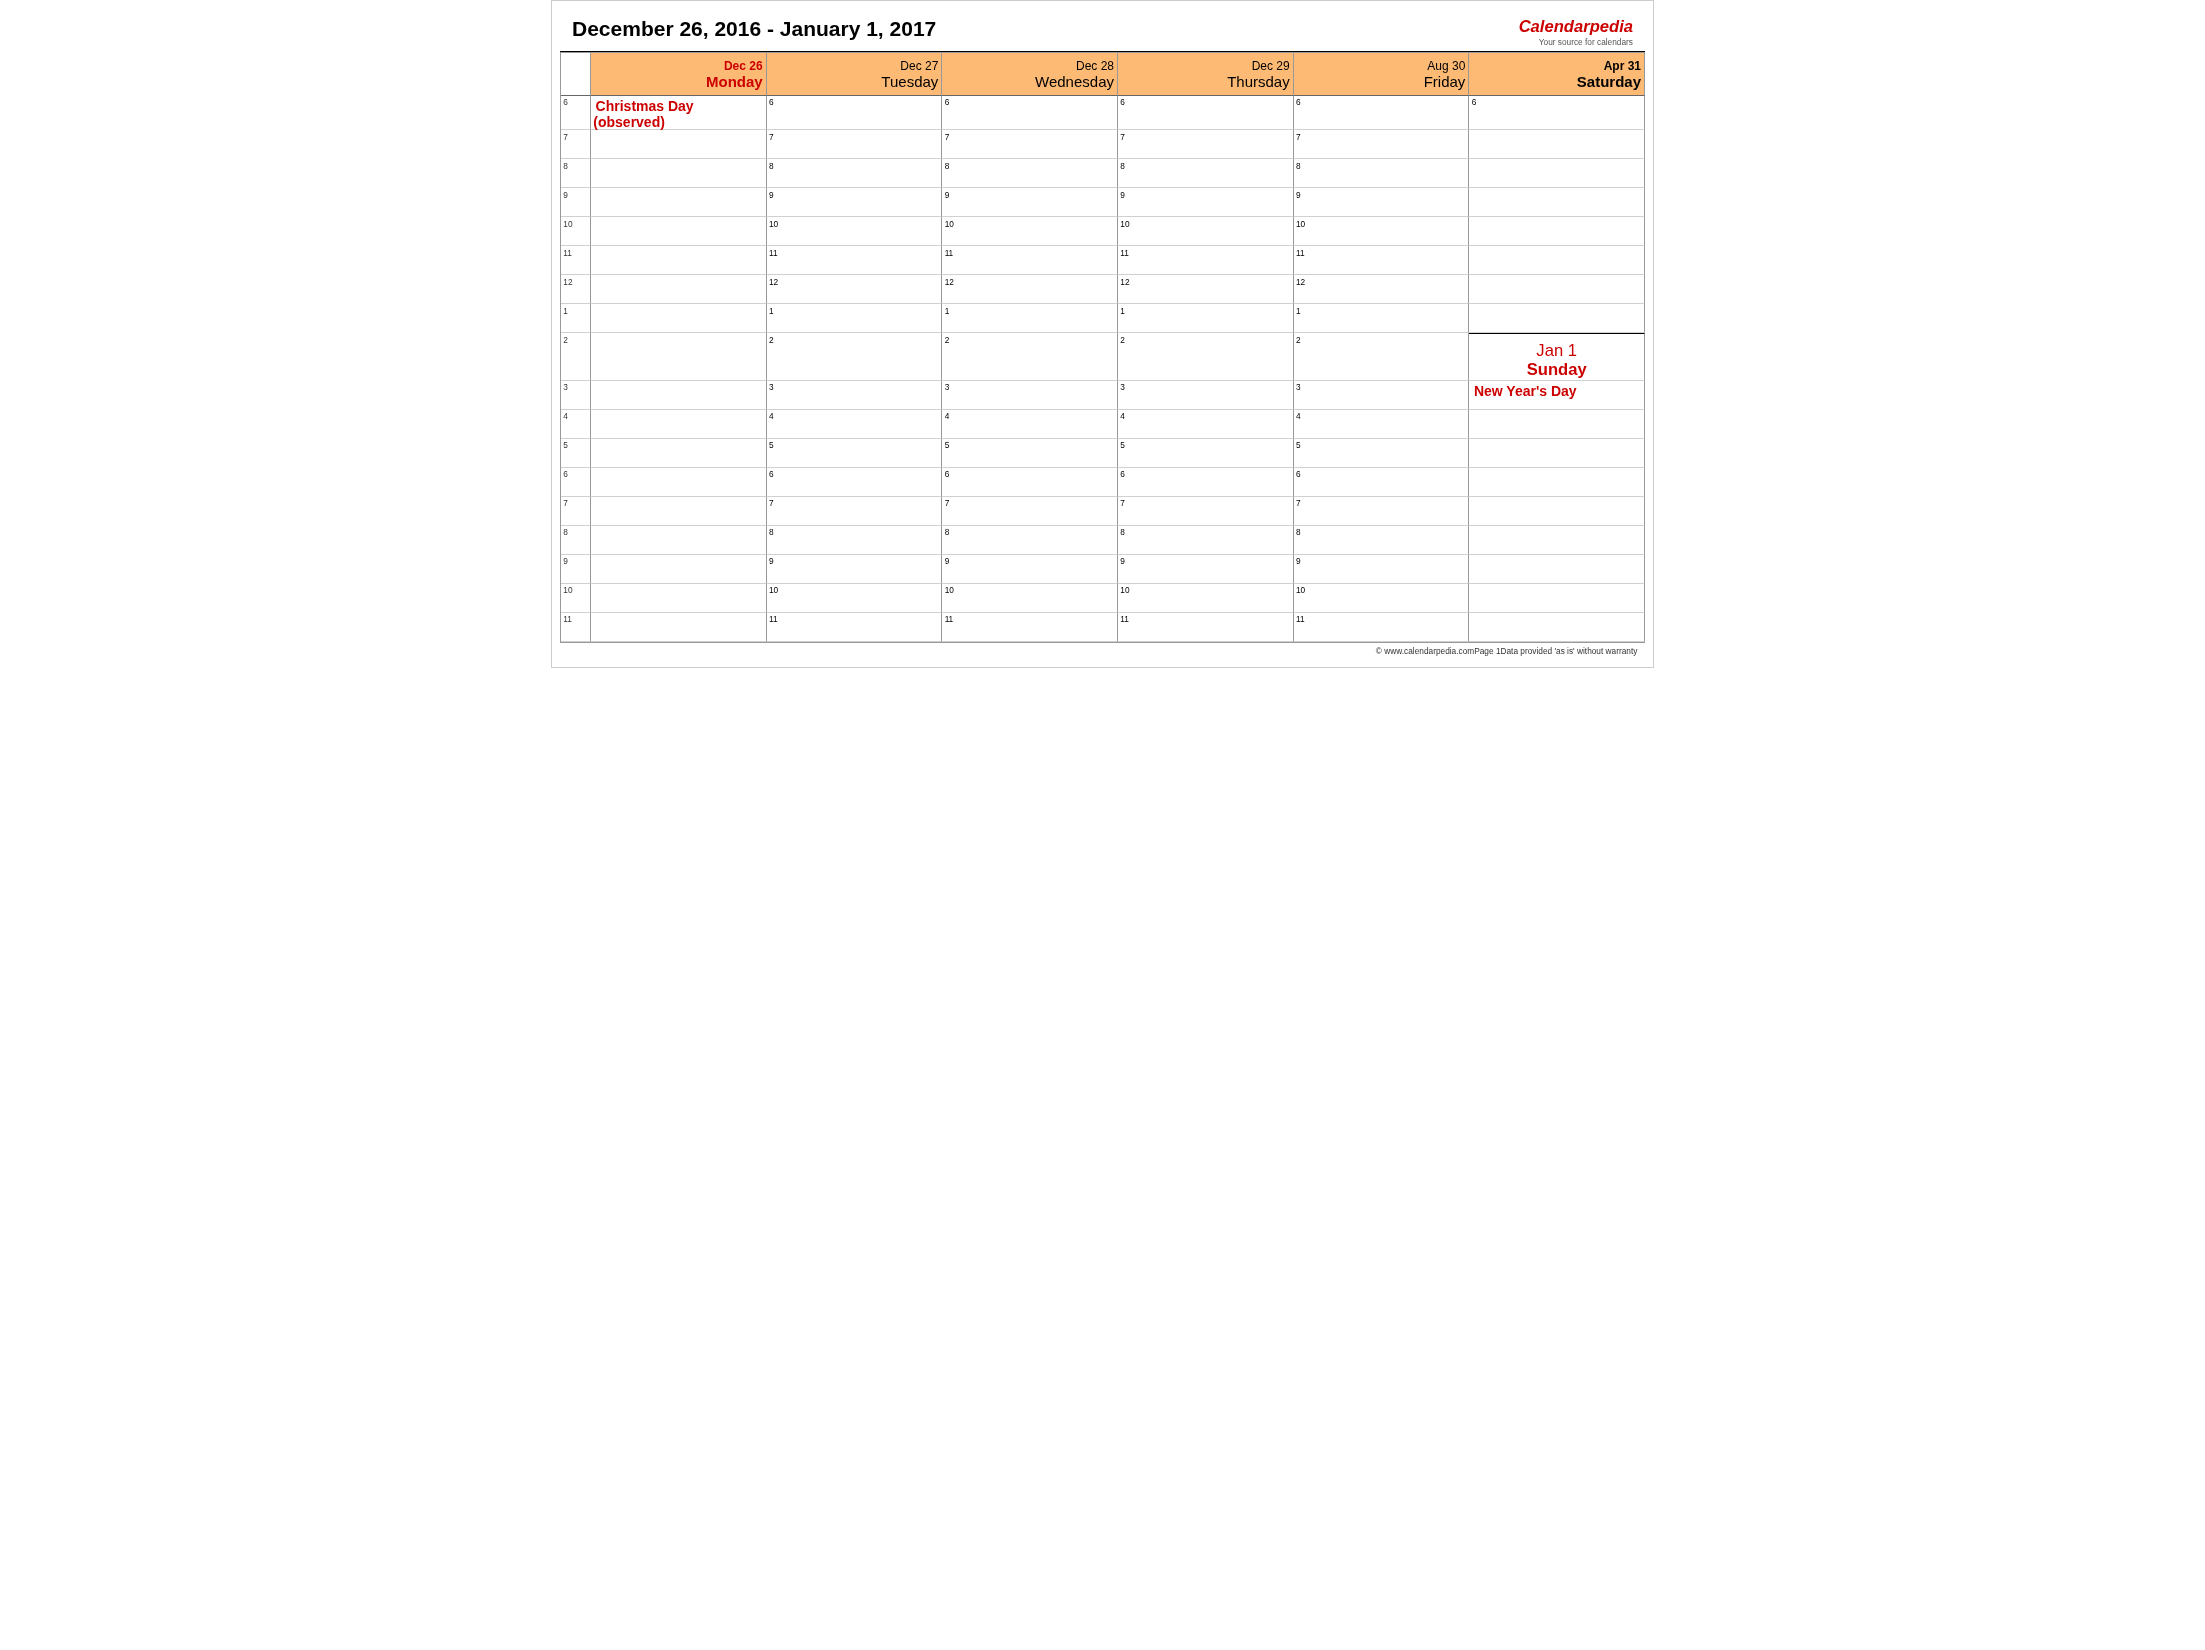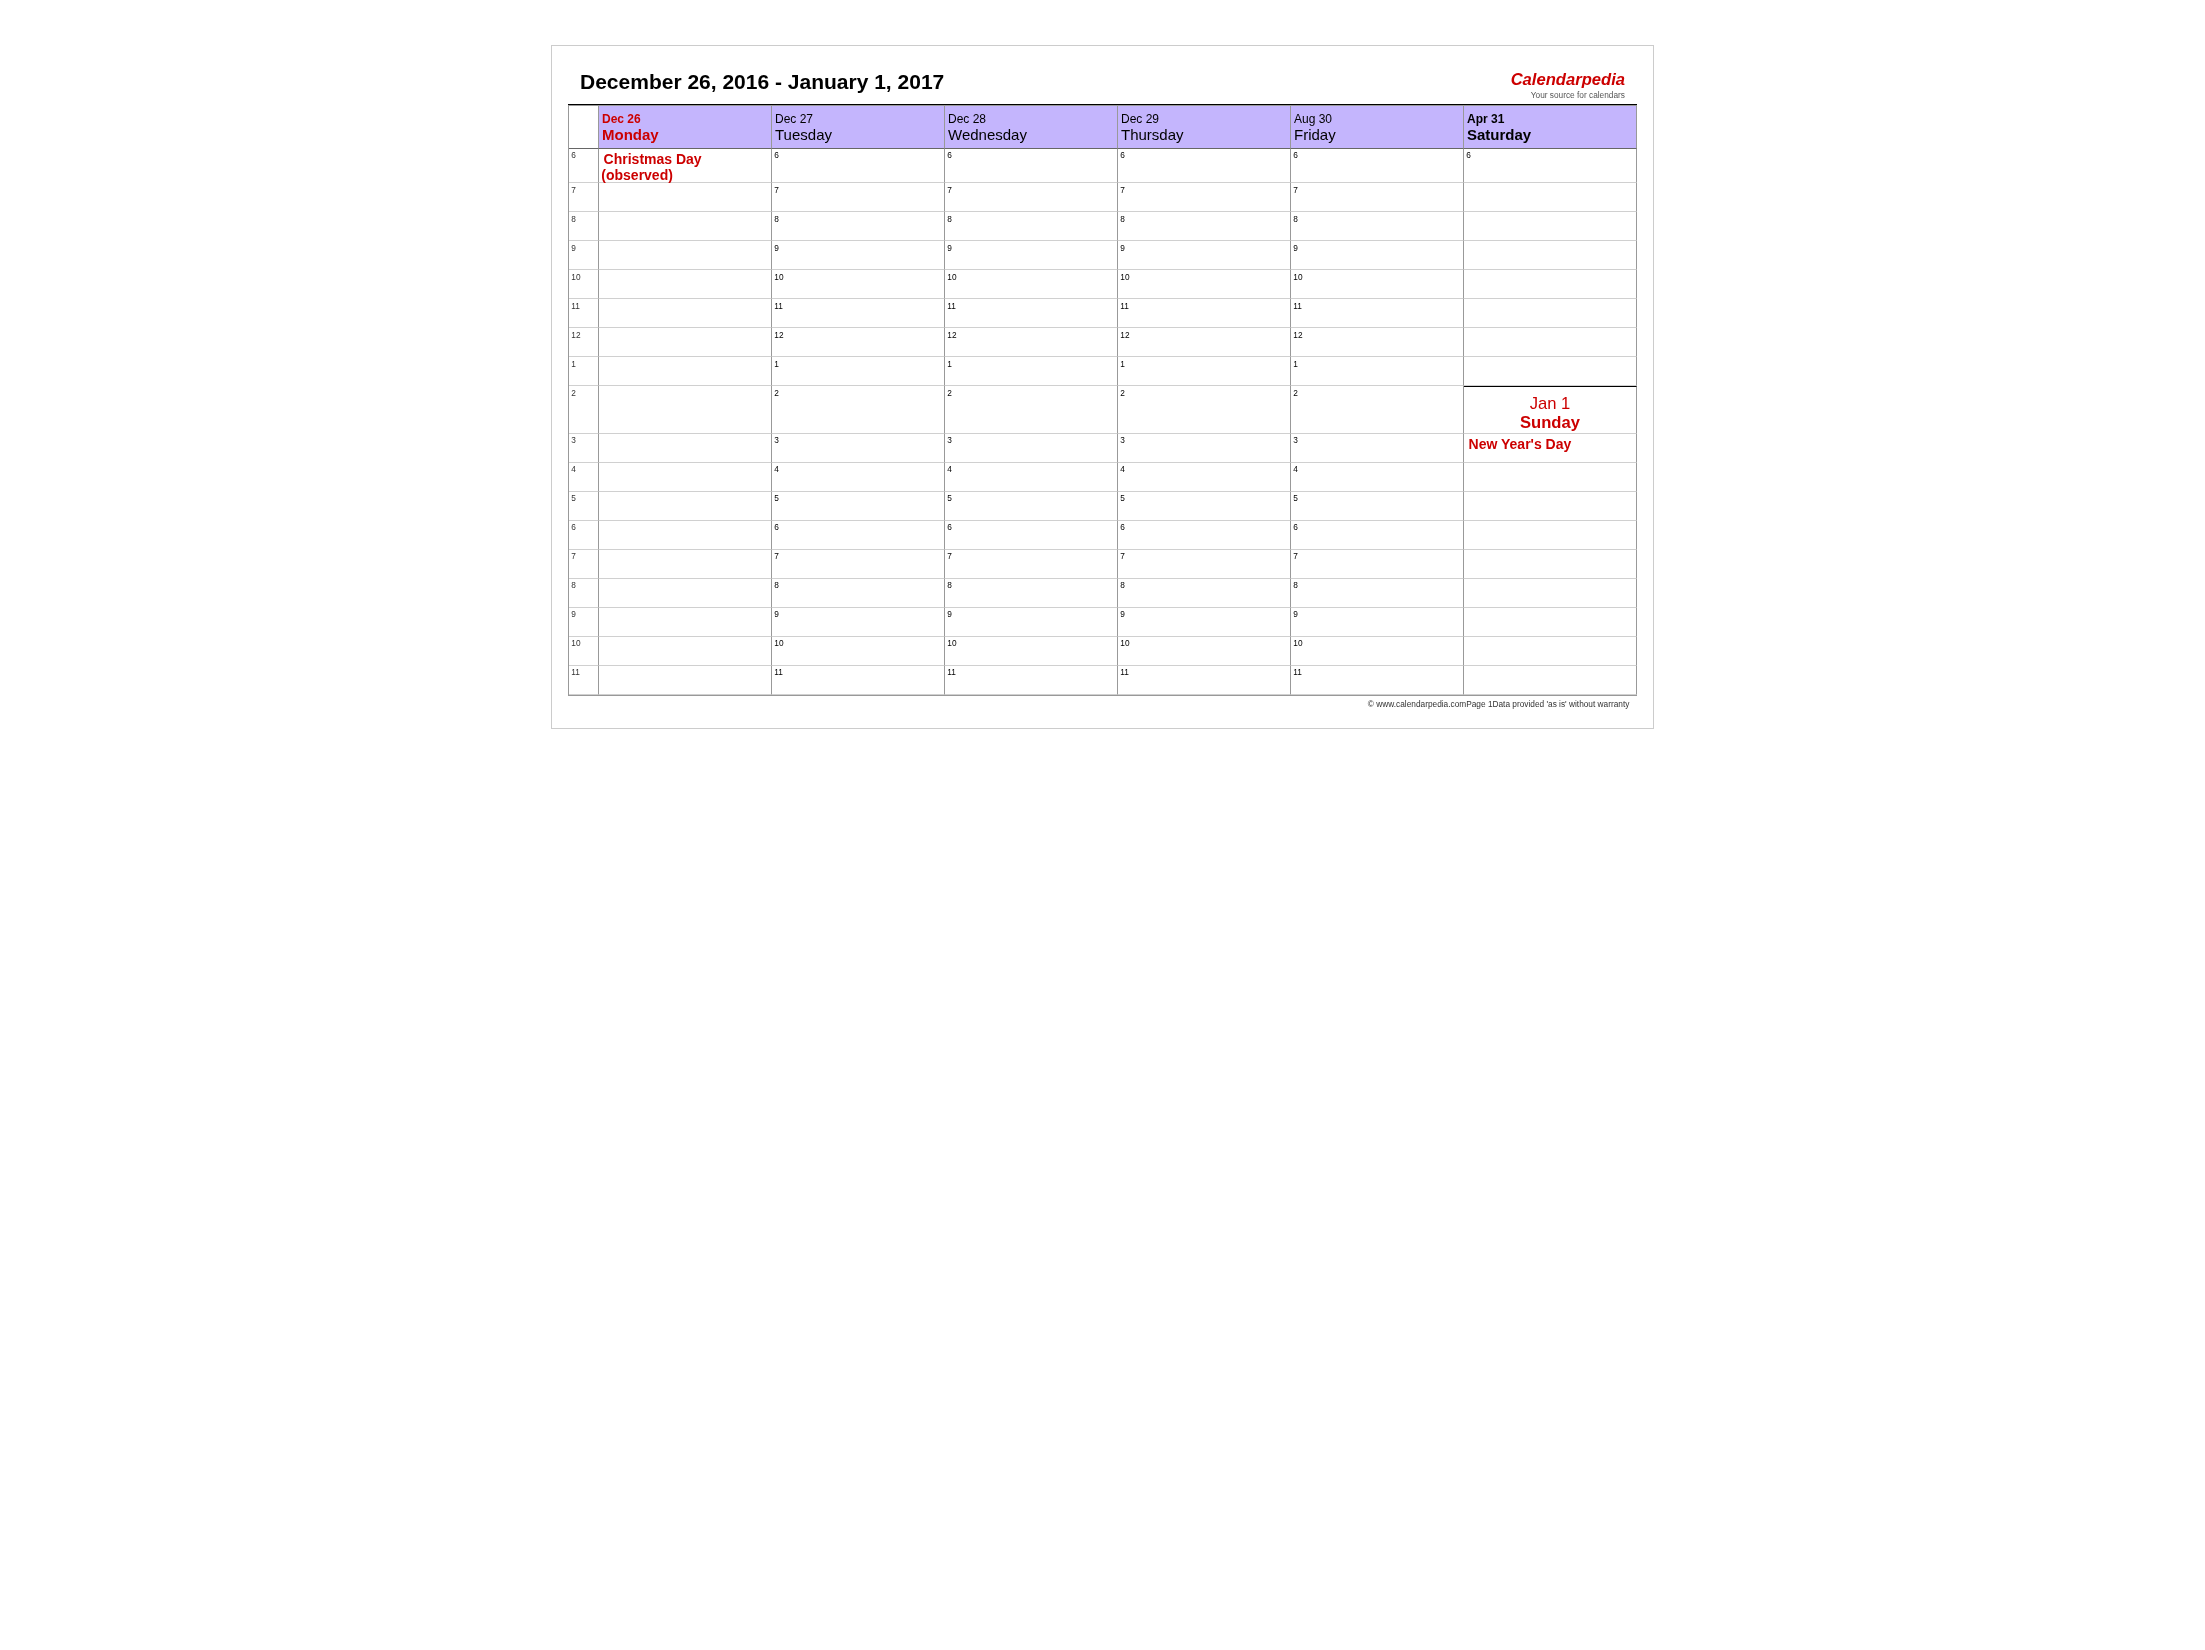--- a/index.html
+++ b/index.html
@@ -6,23 +6,22 @@
     body {
       font-family: Arial, sans-serif;
       background: #fff;
       color: #000;
       width: 1103px;
       margin: 0 auto;
     }
 
     .page-wrapper {
       border: 0.8px solid #ccc;
-      padding: 16px;
-      background: #fff;
-      margin-top: 45px;
+      padding: 8px;
+      background: #fff;
     }
 
     
     .header {
       display: flex;
       justify-content: space-between;
       align-items: flex-start;
       padding: 7.6px 12px 4.5px 12px;
       border-bottom: 1.5px solid #000;
     }
@@ -59,23 +58,23 @@
 
     .time-gutter-header {
       border-right: 0.8px solid #999;
       border-bottom: 1.5px solid #666;
       background: #fff;
     }
 
     .day-header {
       border-right: 0.8px solid #999;
       border-bottom: 1.5px solid #666;
-      text-align: left;
+      text-align: right;
       padding: 6px 3px 4.5px 3px;
-      background: #c4b5fd;
+      background: #fdba74;
       font-size: 12px;
     }
     .day-header.today {
       color: #cc0000;
       font-weight: bold;
     }
     .day-header.saturday {
       font-weight: bold;
     }
     .day-header .month-part {

